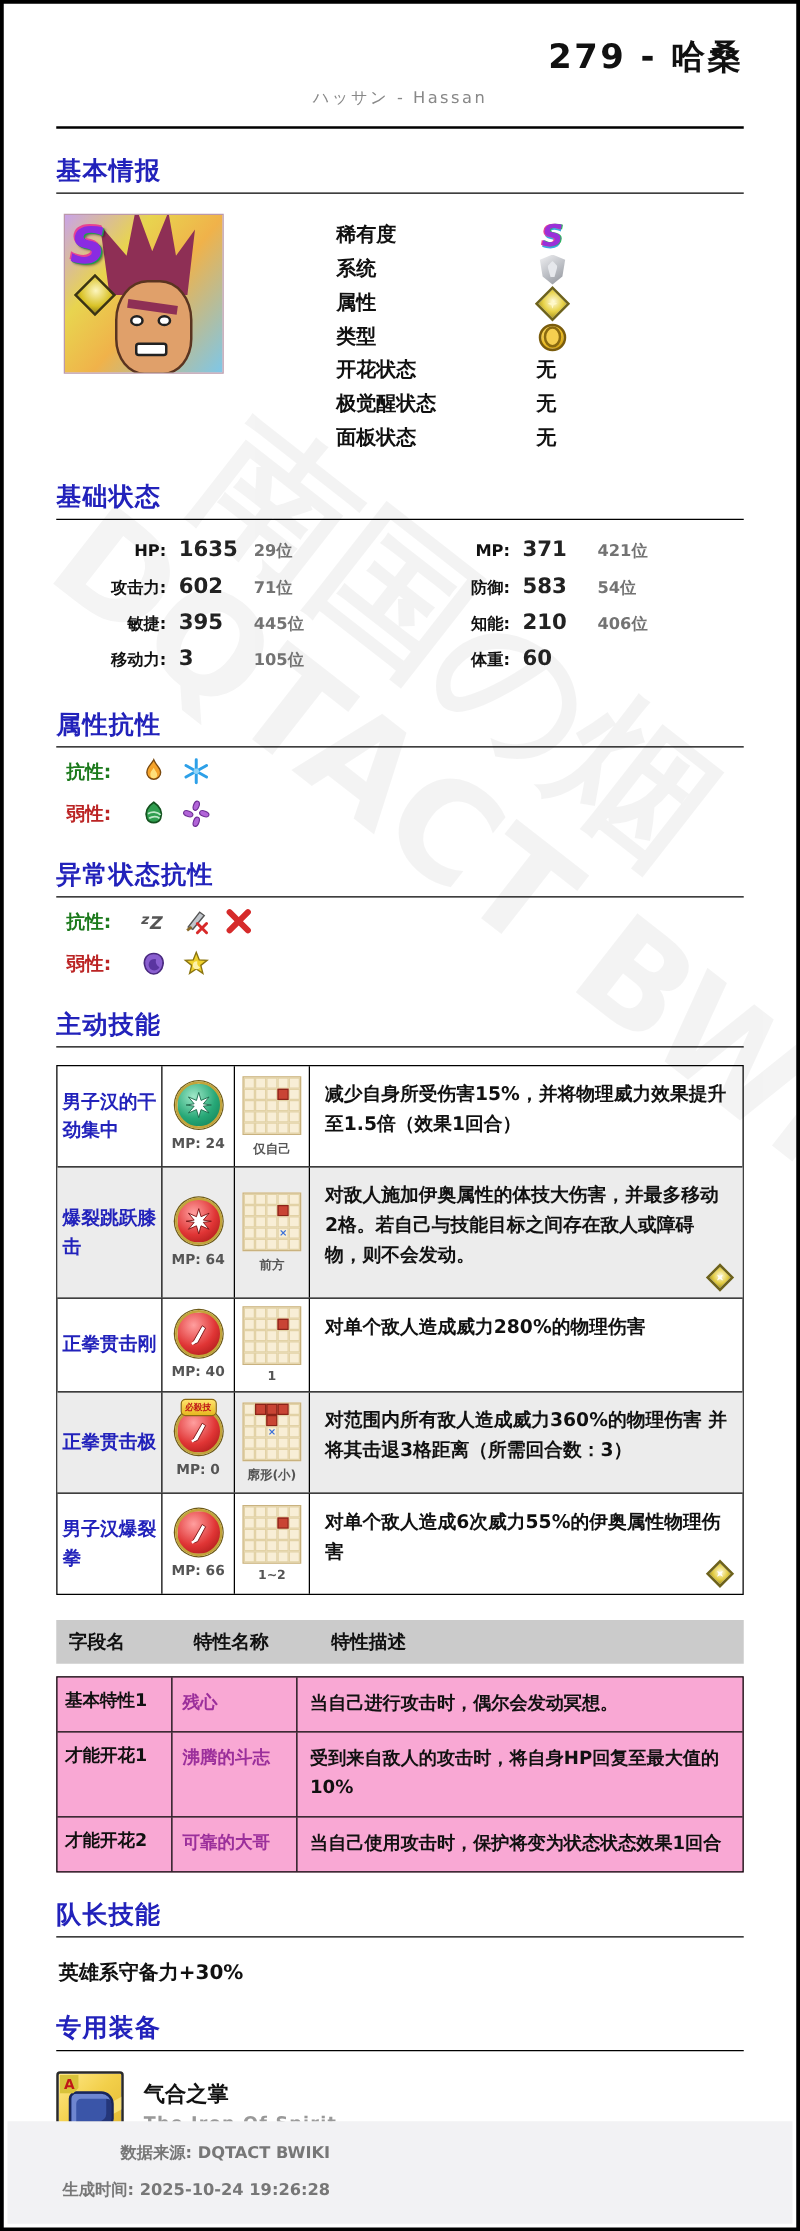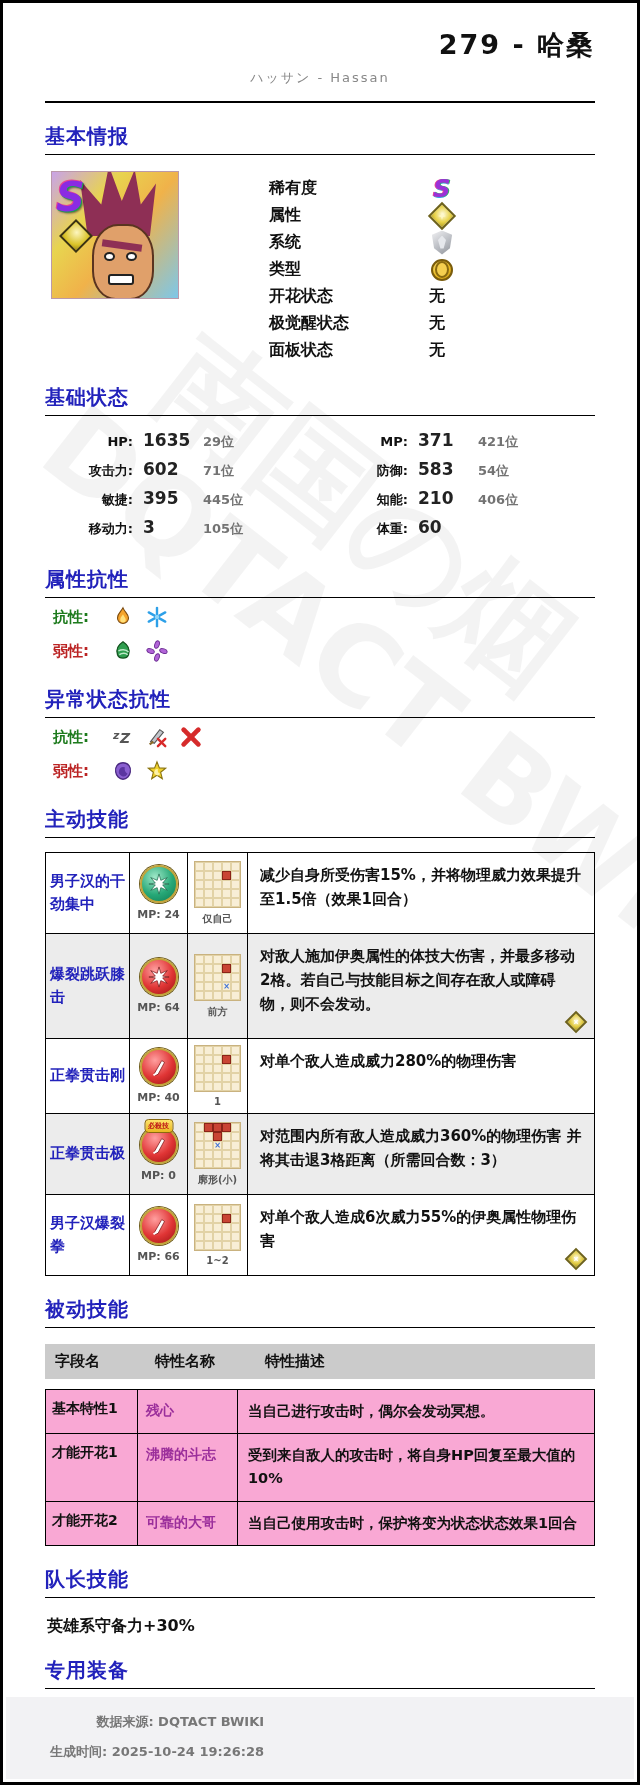--- a/index.html
+++ b/index.html
@@ -187,29 +187,29 @@
           <div class="mini-diamond"></div>
         </div>
         <div class="info-rows">
           <div class="info-row">
             <span class="info-label">稀有度</span>
             <span class="icon-cell">
                 <span class="rarity-s">S</span>
               </span>
           </div>
           <div class="info-row">
+            <span class="info-label">系统</span>
+            <span class="icon-cell">
+                <span class="shield-sys"></span>
+              </span>
+          </div>
+          <div class="info-row">
             <span class="info-label">属性</span>
             <span class="icon-cell">
                 <span class="diamond-io"></span>
-              </span>
-          </div>
-          <div class="info-row">
-            <span class="info-label">系统</span>
-            <span class="icon-cell">
-                <span class="shield-sys"></span>
               </span>
           </div>
           <div class="info-row">
             <span class="info-label">类型</span>
             <span class="icon-cell">
                 <span class="coin-type"></span>
               </span>
           </div>
           <div class="info-row">
             <span class="info-label">开花状态</span>
@@ -614,21 +614,20 @@
             <span class="attr-badge">
                 <span class="attr-io"></span>
               </span>
           </div>
         </div>
 
       </div>
     </div>
 
     <div class="section">
-      <div class="sec-title">被动技能</div>
       <div class="passive-header">
         <span class="ph-cell ph-0">字段名</span>
         <span class="ph-cell ph-1">特性名称</span>
         <span class="ph-cell ph-2">特性描述</span>
       </div>
       <div class="passive-table">
         <div class="passive-row">
           <div class="pt-field">基本特性1</div>
           <div class="pt-name">残心</div>
           <div class="pt-desc">当自己进行攻击时，偶尔会发动冥想。</div>

